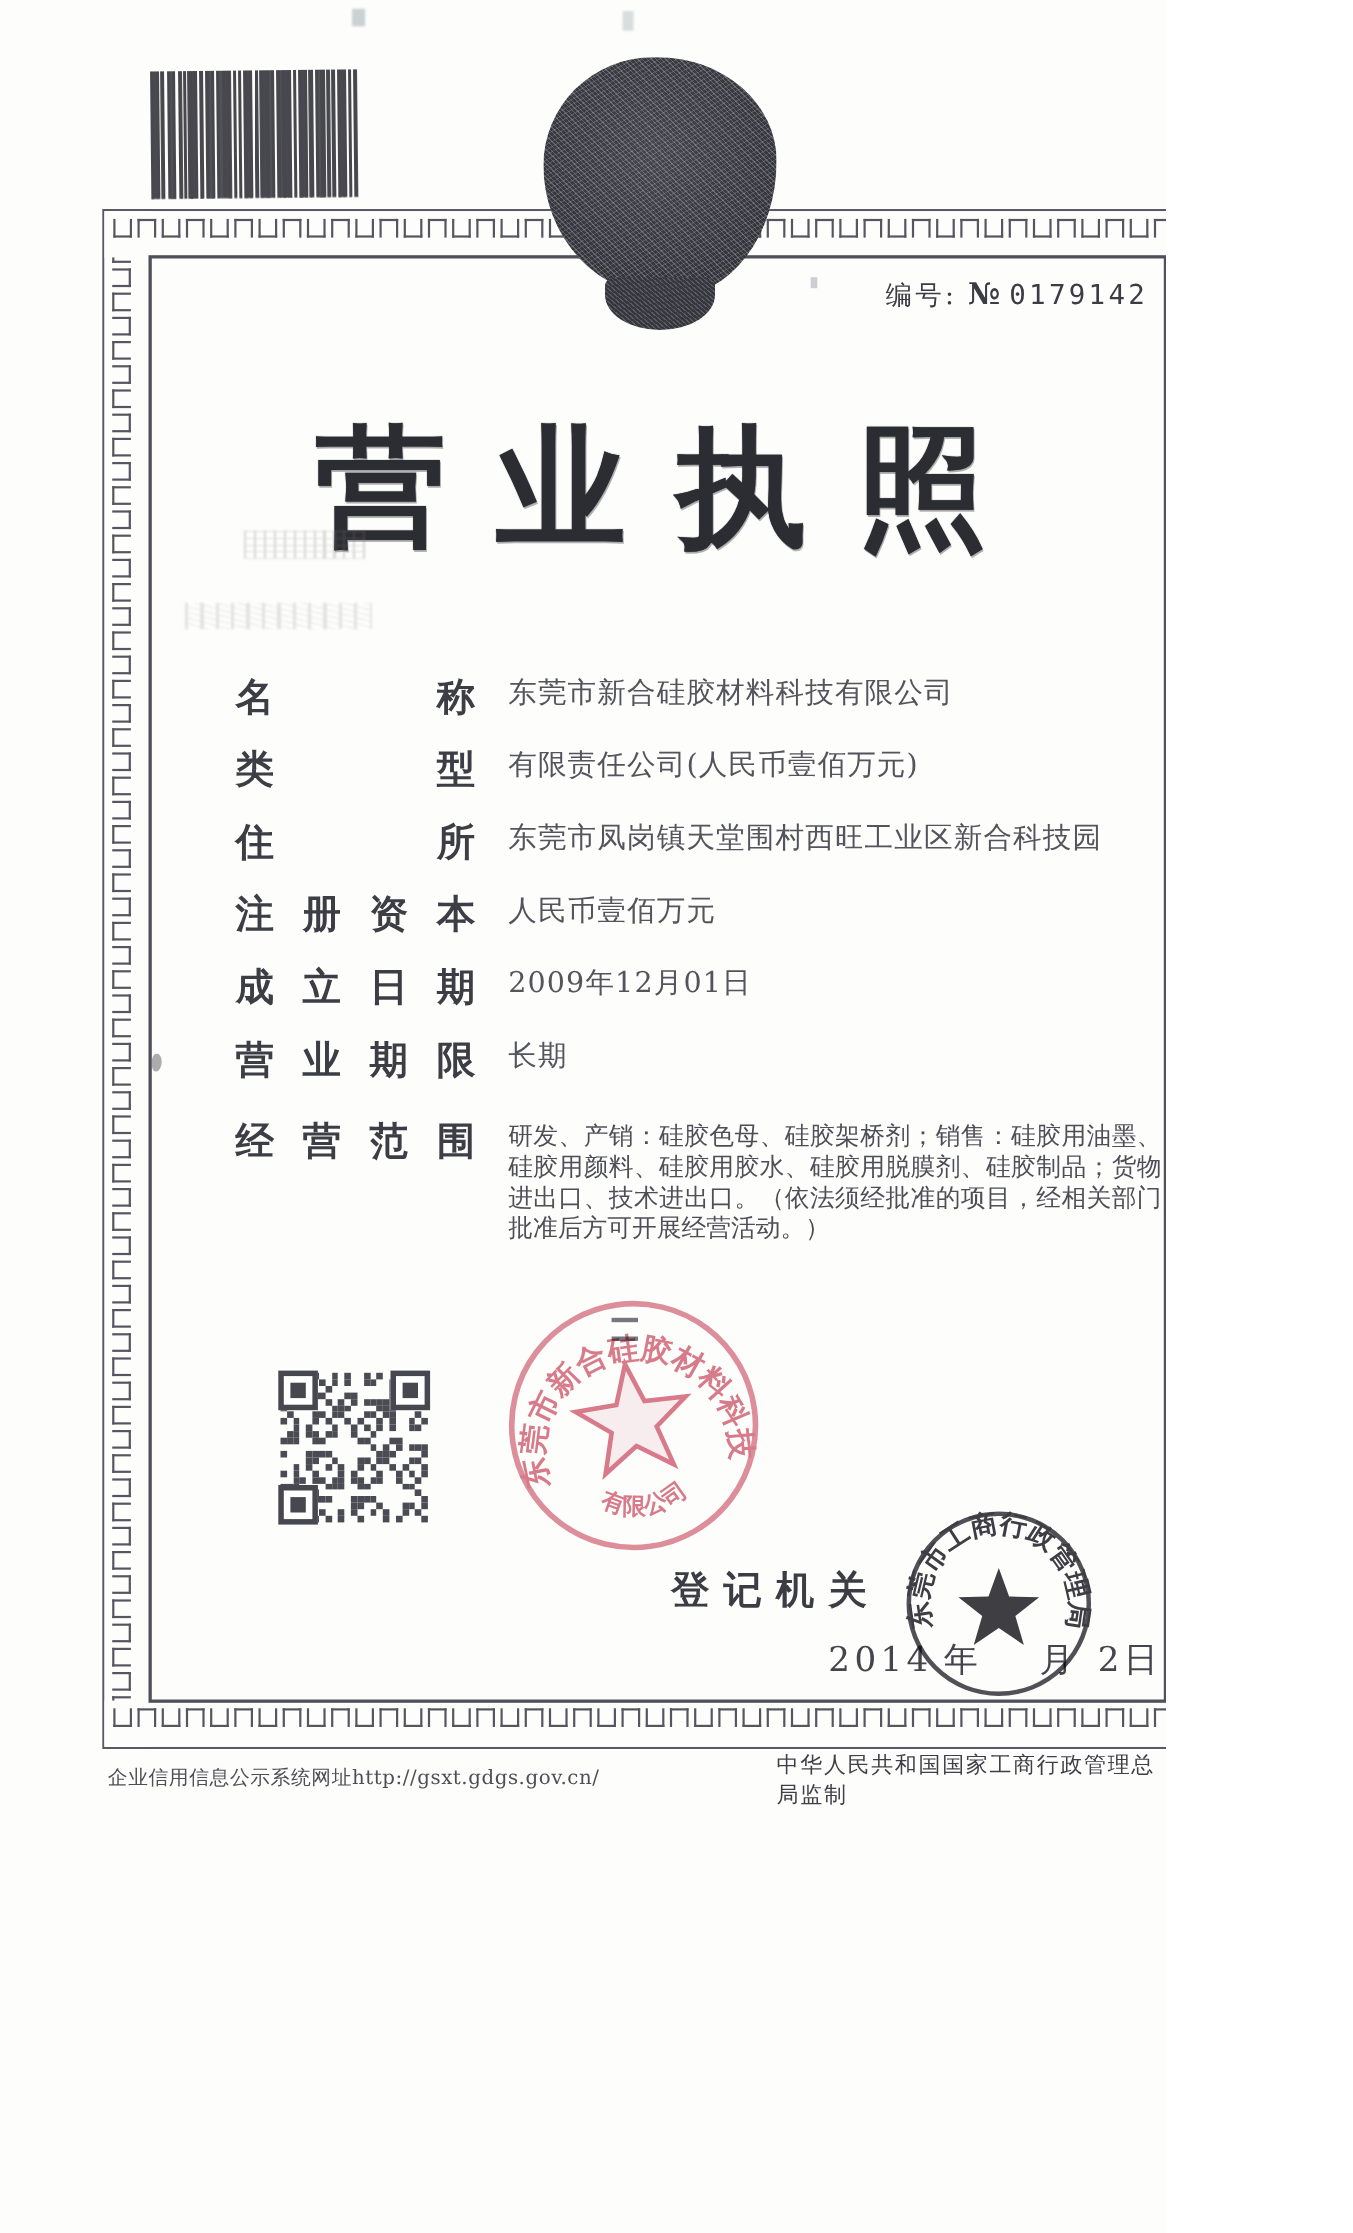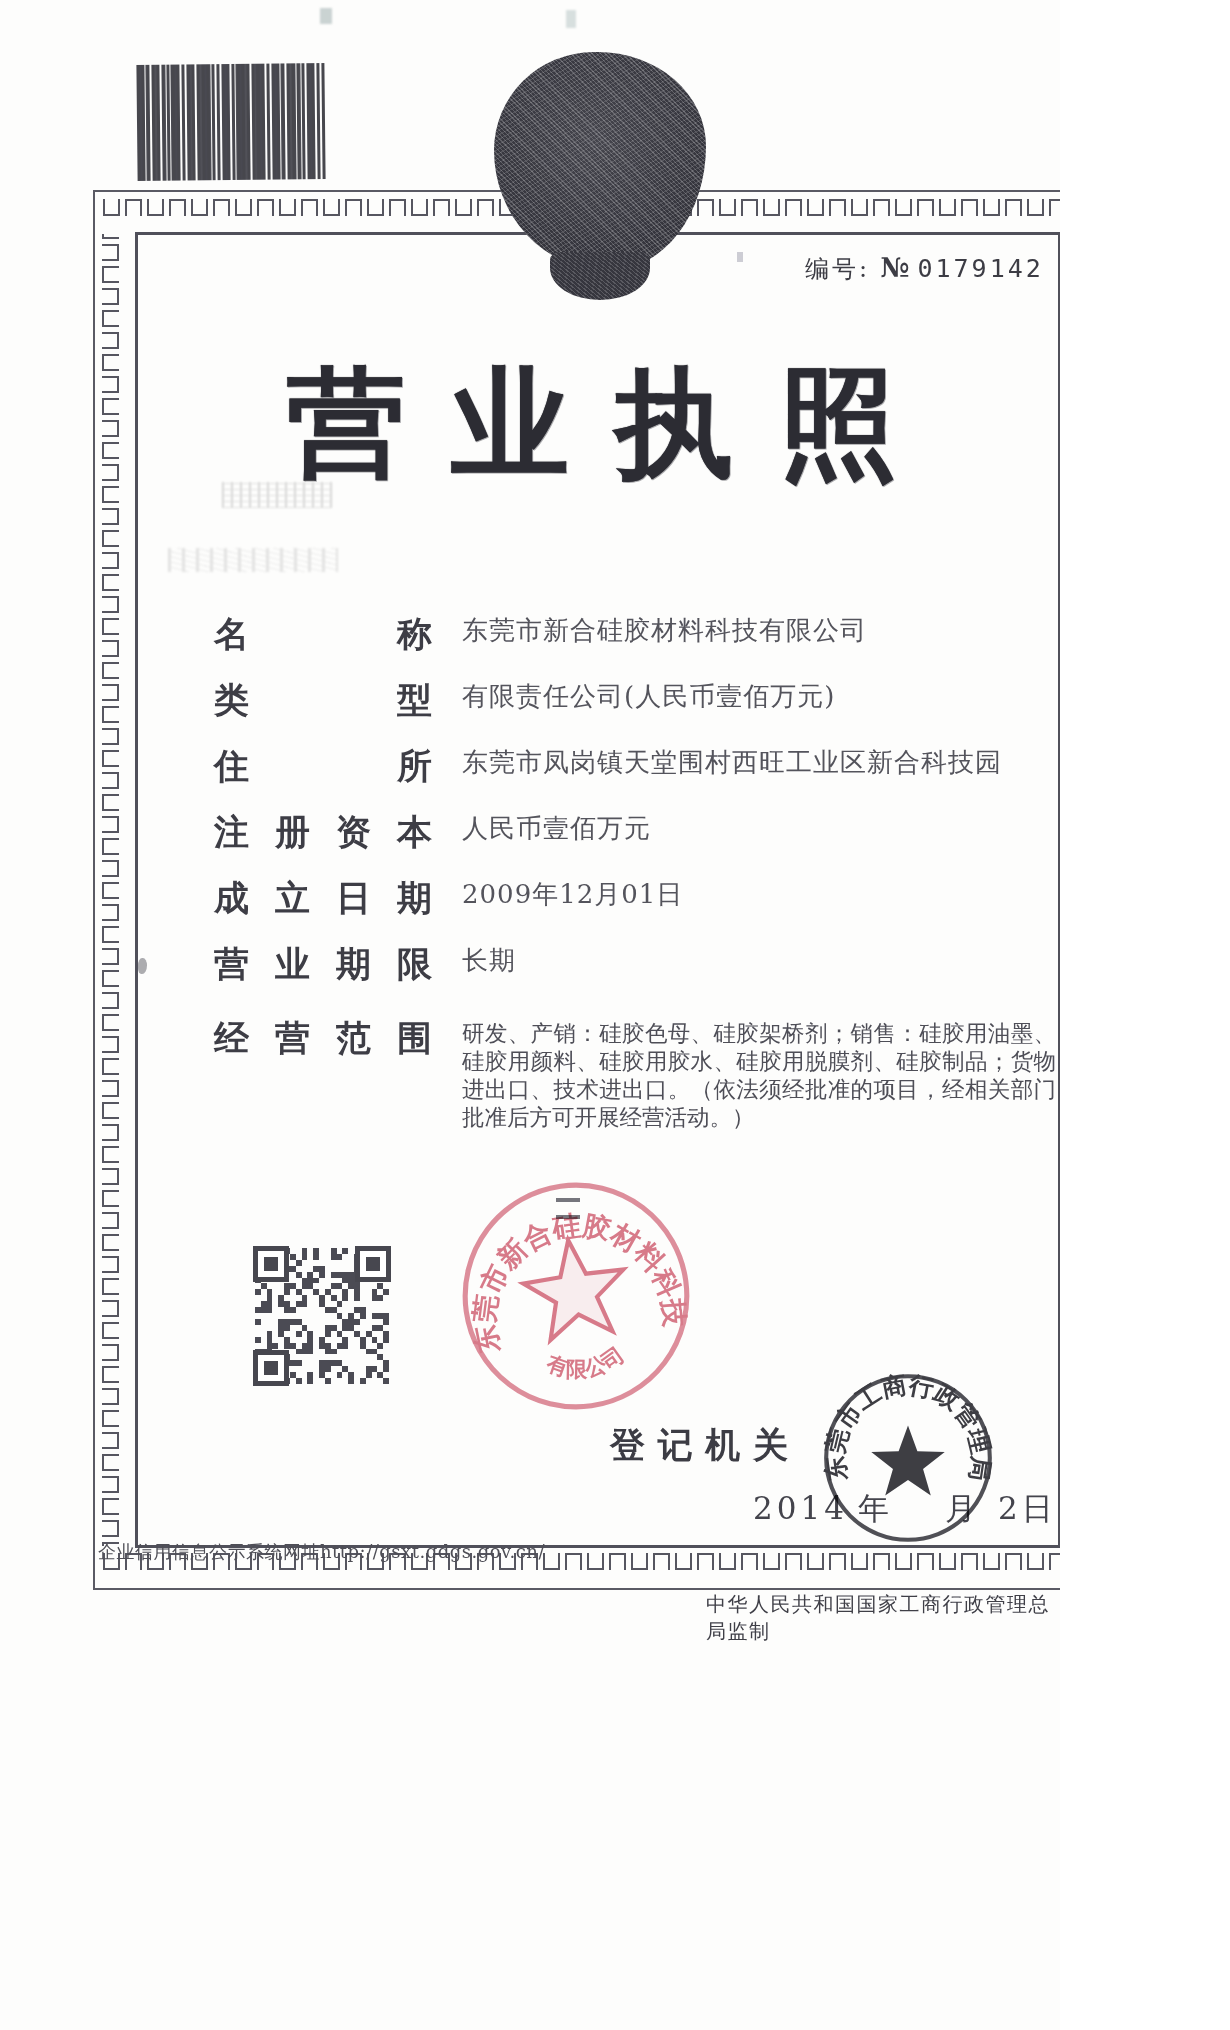--- a/index.html
+++ b/index.html
@@ -48,21 +48,21 @@
   .mb.v span:nth-child(even){border-right:none;}
   .frame-inner{position:absolute;inset:40px;border:3px solid #50505a;}
 
   
   .serial{position:absolute;left:805px;top:252px;z-index:7;white-space:nowrap;color:#3c3c44;}
   .serial .lab{font-size:24px;letter-spacing:3px;}
   .serial .nosym{font-size:27px;font-weight:bold;margin-left:10px;}
   .serial .num{font-size:25px;letter-spacing:3px;margin-left:8px;font-family:"DejaVu Sans Mono",monospace;}
 
   
-  .title{position:absolute;left:287px;top:348px;font-size:118px;line-height:150px;font-weight:700;
+  .title{position:absolute;left:287px;top:368px;font-size:118px;line-height:150px;font-weight:700;
          letter-spacing:46px;color:#2c2c33;white-space:nowrap;
          text-shadow:0 0 1px #2c2c33, 1px 1px 0 rgba(44,44,51,.35);}
 
   
   .regline{position:absolute;left:618px;top:528px;white-space:nowrap;color:#484850;}
   .regline .rlab{font-size:31px;letter-spacing:9px;}
   .regline .rnum{font-size:31px;letter-spacing:1px;margin-left:22px;}
 
   
   .fields{position:absolute;left:214px;top:615px;width:860px;}
@@ -92,21 +92,21 @@
   .regauth{position:absolute;left:610px;top:1422px;width:178px;font-size:35px;color:#3c3c44;
            font-weight:600;text-align:justify;text-align-last:justify;z-index:4;}
   .dateline{position:absolute;left:753px;top:1488px;z-index:4;white-space:nowrap;color:#44444c;font-size:31px;}
   .dateline .dy{letter-spacing:4px;}
   .dateline .u1{margin-left:10px;}
   .dateline .u2{margin-left:56px;}
   .dateline .dd{margin-left:22px;}
   .dateline .u3{margin-left:4px;}
 
   
-  .foot-left{position:absolute;left:98px;top:1540px;font-size:18px;letter-spacing:.5px;color:#4e4e56;}
+  .foot-left{position:absolute;left:98px;top:1604px;font-size:18px;letter-spacing:.5px;color:#4e4e56;}
   .foot-right{position:absolute;left:706px;top:1591px;font-size:20px;letter-spacing:1.5px;color:#3f3f47;}
 
   
   .art{position:absolute;pointer-events:none;}
   .art.smudge1{left:222px;top:482px;width:110px;height:26px;opacity:.28;
     background:repeating-linear-gradient(90deg,#777 0 2px,rgba(255,255,255,0) 2px 9px),
                repeating-linear-gradient(0deg,#999 0 1px,rgba(255,255,255,0) 1px 6px);
     filter:blur(1px);}
   .art.smudge2{left:168px;top:548px;width:170px;height:24px;opacity:.22;
     background:repeating-linear-gradient(90deg,#888 0 3px,rgba(255,255,255,0) 3px 14px),

